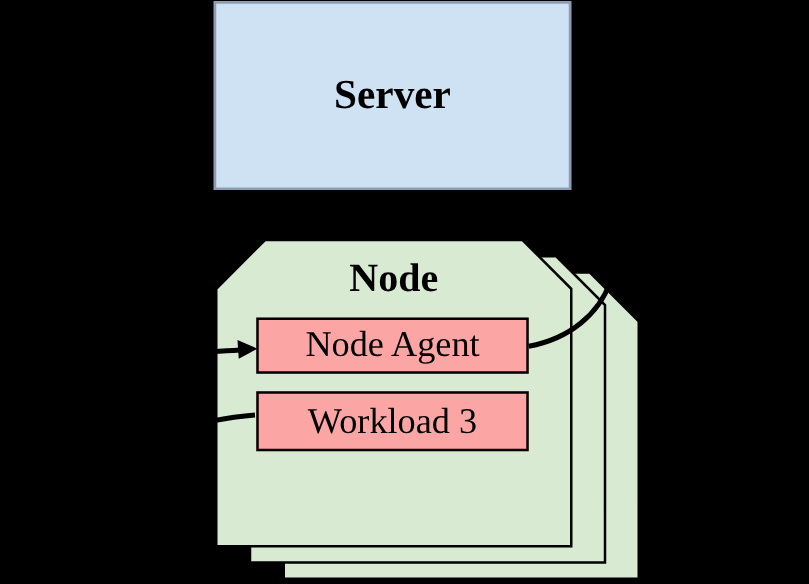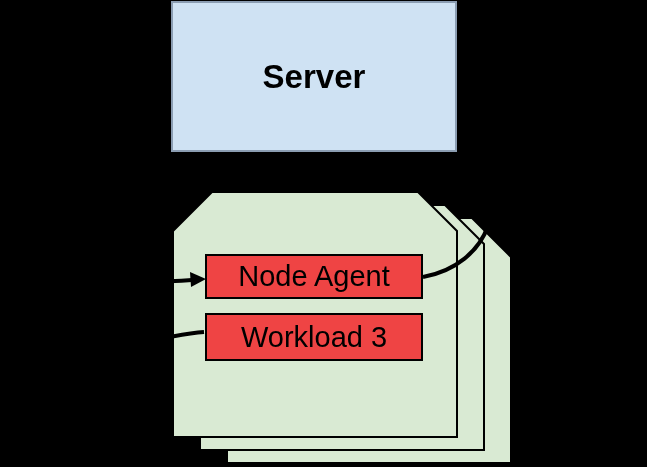--- a/index.html
+++ b/index.html
@@ -2,21 +2,21 @@
 <html><head>
 <meta charset="utf-8">
 <style>
   html, body { margin: 0; padding: 0; background: #000; }
   .canvas {
     position: relative;
     width: 634px;
     height: 467px;
     background: #000000;
     overflow: hidden;
-    font-family: Liberation Sans, sans-serif;
+    font-family: Liberation Serif, serif;
   }
   .layer-svg, .arrow-svg {
     position: absolute;
     left: 0; top: 0;
   }
   .layer-svg { z-index: 1; }
   .arrow-svg { z-index: 3; pointer-events: none; }
   .node-layer {
     fill: #d9ead3;
     stroke: #000000;
@@ -49,21 +49,21 @@
     font-size: 32px;
     font-weight: bold;
     color: #000;
     z-index: 2;
   }
   .inner-box {
     position: absolute;
     left: 205px;
     width: 218px;
     box-sizing: border-box;
-    background: #ef4444;
+    background: #fca5a5;
     border: 2px solid #000000;
     display: flex;
     align-items: center;
     justify-content: center;
     font-size: 29px;
     color: #000;
     z-index: 2;
   }
   .inner-box.node-agent { top: 254px; height: 45px; }
   .inner-box.workload-1 { top: 313px; height: 48px; }
@@ -83,20 +83,21 @@
   <svg class="layer-svg" width="647" height="467" viewBox="0 0 647 467">
     <polygon class="node-layer" points="266,218 472,218 511,257 511,463 227,463 227,257"></polygon>
     <polygon class="node-layer" points="239,205 445,205 484,244 484,450 200,450 200,244"></polygon>
     <polygon class="node-layer" points="212,192 418,192 457,231 457,437 173,437 173,231"></polygon>
   </svg>
 
   <div class="server-box">
     <span class="server-label">Server</span>
   </div>
 
+  <div class="node-title">Node</div>
 
   <div class="inner-box node-agent">
     <span>Node Agent</span>
   </div>
   <div class="inner-box workload-1">
     <span>Workload 3</span>
   </div>
 
   <svg class="arrow-svg" width="647" height="467" viewBox="0 0 647 467">
     <path class="arrow-line" d="M 55,286 C 110,284 160,282 192,280"></path>

